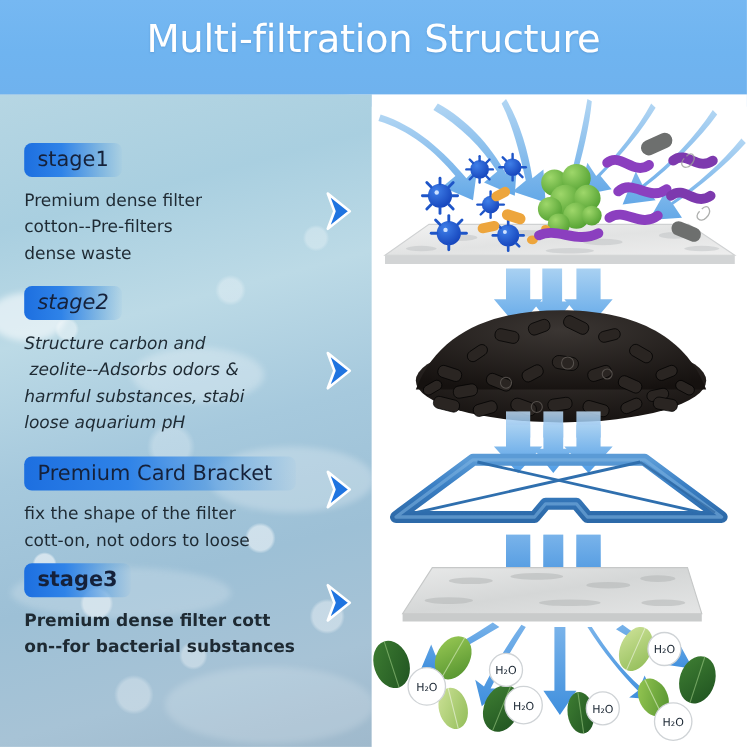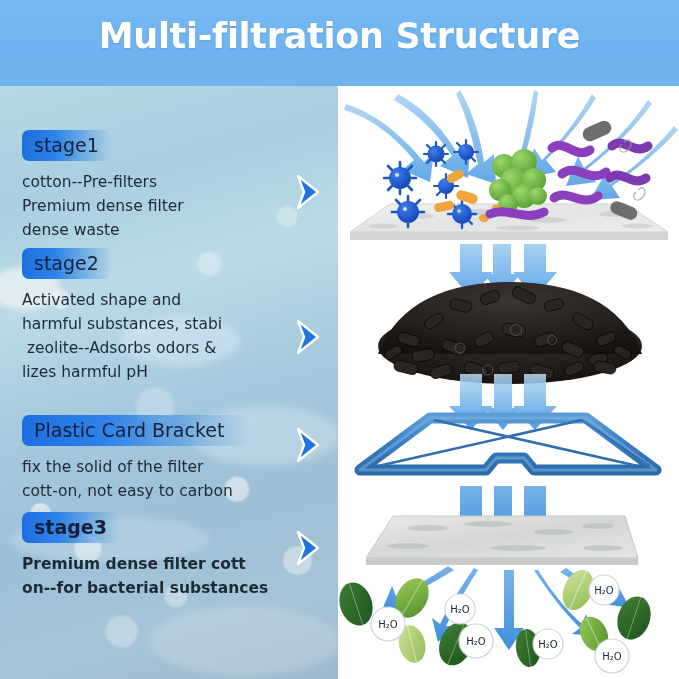--- a/index.html
+++ b/index.html
@@ -3,21 +3,21 @@
 <meta charset="utf-8">
 <style>
   html,body{margin:0;padding:0;background:#fff;}
   body{width:679px;height:679px;overflow:hidden;font-family:"Liberation Sans",sans-serif;}
   #page{position:relative;width:679px;height:679px;overflow:hidden;background:#fff;}
 
   
   #header{position:absolute;left:0;top:0;width:679px;height:86px;
     background:linear-gradient(180deg,#76b8f2 0%,#6fb4f0 55%,#6fb2ee 100%);}
   #header-title{position:absolute;left:0;top:16px;width:679px;text-align:center;
-    color:#ffffff;font-size:35px;font-weight:bold;letter-spacing:-0.3px;
+    color:#ffffff;font-size:35px;font-weight:normal;letter-spacing:-0.3px;
     font-family:"DejaVu Sans",sans-serif;
     text-shadow:0 1px 2px rgba(40,90,150,.25);}
   #header-band{position:absolute;left:0;top:86px;width:679px;height:11px;
     background:linear-gradient(90deg,#6fa9e4 0%,#7fb4e8 46%,#9cc6f1 47%,#9cc6f1 100%);}
 
   
   #left-panel{position:absolute;left:0;top:86px;width:338px;height:593px;overflow:hidden;
     background:
       radial-gradient(circle at 12% 72%, rgba(255,255,255,.55) 0 9px, rgba(255,255,255,0) 11px),
       radial-gradient(circle at 26% 78%, rgba(255,255,255,.45) 0 12px, rgba(255,255,255,0) 15px),
@@ -66,41 +66,41 @@
     <div class="foam" style="left:-10px;top:180px;width:70px;height:44px;"></div>
     <div class="foam" style="left:120px;top:230px;width:120px;height:50px;opacity:.5"></div>
     <div class="foam" style="left:190px;top:320px;width:150px;height:60px;opacity:.45"></div>
     <div class="foam" style="left:10px;top:430px;width:200px;height:46px;opacity:.35"></div>
     <div class="foam" style="left:150px;top:520px;width:190px;height:70px;opacity:.3"></div>
   </div>
 
   <div class="block" style="top:130px;">
     <span class="badge">stage1</span>
     <div class="desc">
+      <div>Premium dense filter</div>
       <div>cotton--Pre-filters</div>
-      <div>Premium dense filter</div>
       <div>dense waste</div>
     </div>
   </div>
 
-  <div class="block" style="top:248px;">
+  <div class="block" style="top:260px;font-style:italic;">
     <span class="badge">stage2</span>
     <div class="desc">
-      <div>Activated shape and</div>
+      <div>Structure carbon and</div>
+      <div> zeolite--Adsorbs odors &amp;</div>
       <div>harmful substances, stabi</div>
-      <div> zeolite--Adsorbs odors &amp;</div>
-      <div>lizes harmful pH</div>
+      <div>loose aquarium pH</div>
     </div>
   </div>
 
   <div class="block" style="top:415px;">
-    <span class="badge wide">Plastic Card Bracket</span>
+    <span class="badge wide">Premium Card Bracket</span>
     <div class="desc">
-      <div>fix the solid of the filter</div>
-      <div>cott-on, not easy to carbon</div>
+      <div>fix the shape of the filter</div>
+      <div>cott-on, not odors to loose</div>
     </div>
   </div>
 
   <div class="block" style="top:512px;font-weight:bold;">
     <span class="badge">stage3</span>
     <div class="desc">
       <div>Premium dense filter cott</div>
       <div>on--for bacterial substances</div>
     </div>
   </div>

